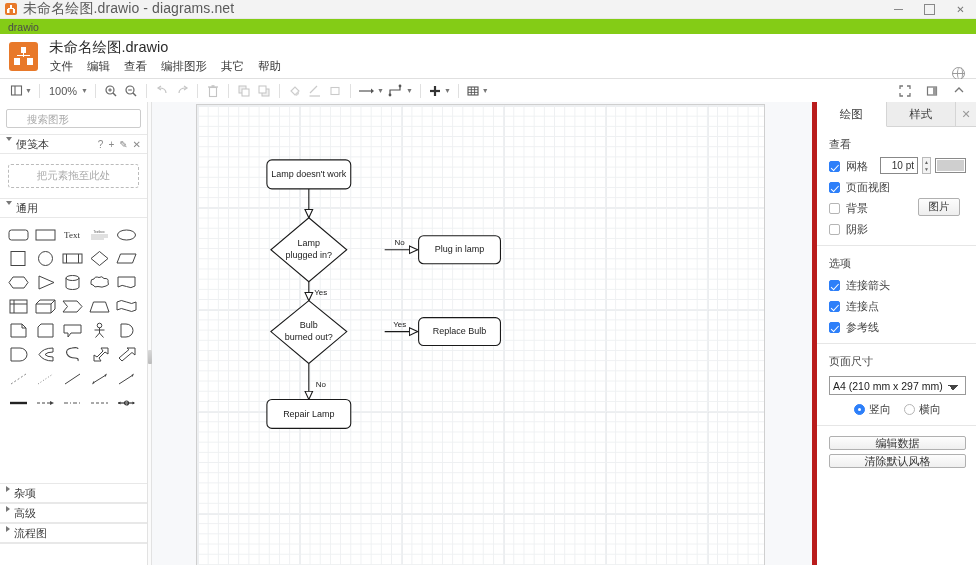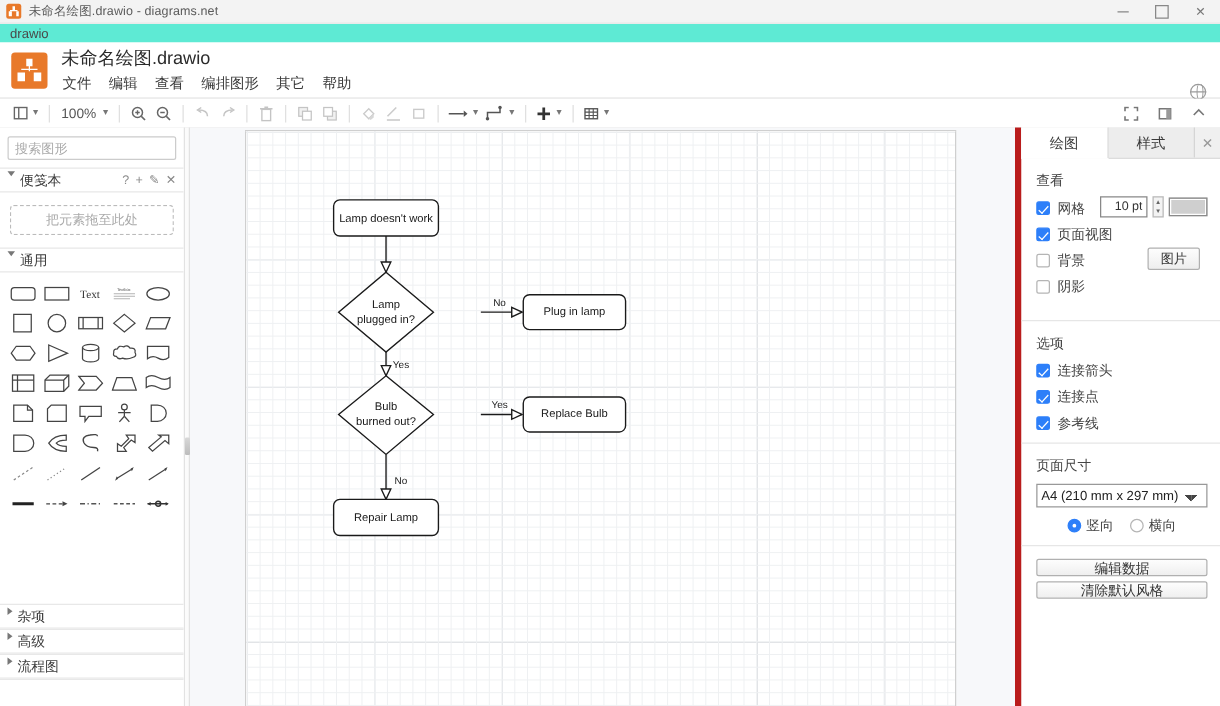--- a/index.html
+++ b/index.html
@@ -24,34 +24,34 @@
     background:#e8792a; border-radius:2px; position:relative;
   }
   #titlebar .tb-icon::after{
     content:""; position:absolute; left:2px; top:2px; width:8px; height:8px;
     background:
       linear-gradient(#fff,#fff) 3px 0/2px 3px no-repeat,
       linear-gradient(#fff,#fff) 0 4px/2.5px 4px no-repeat,
       linear-gradient(#fff,#fff) 5.5px 4px/2.5px 4px no-repeat,
       linear-gradient(#fff,#fff) 1px 3px/6px 1px no-repeat;
   }
-  #titlebar .tb-title { font-size:10px; color:#5a5a5a; letter-spacing:.1px; }
+  #titlebar .tb-title { font-size:14px; color:#5a5a5a; letter-spacing:.1px; }
   #win-controls { position:absolute; right:0; top:0; height:19px; display:flex; }
   #win-controls div{
     width:31px; height:19px; display:flex; align-items:center; justify-content:center;
     color:#777; font-size:10px;
   }
   .wc-min { position:relative; }
   .wc-min::before{ content:""; width:9px; height:1px; background:#888; display:block;}
   .wc-max::before{ content:""; width:9px; height:9px; border:1px solid #888; display:block;}
 
   
   #applabel {
     height:15px; padding-left:8px; font-size:10.5px; color:#4a4a4a;
-    display:flex; align-items:center; background:#5eead4;
+    display:flex; align-items:center; background:#84cc16;
   }
 
   
   #header {
     height:45px; background:#fff; display:flex; align-items:center;
     padding-left:9px; position:relative; border-bottom:1px solid #e0e0e0;
   }
   #app-logo {
     width:29px; height:29px; background:#e8792a; border-radius:3px;
     position:relative; flex:none; margin-right:11px;
@@ -101,21 +101,21 @@
   #main{ position:absolute; top:102px; left:0; right:0; bottom:0; display:flex; }
 
   
   #sidebar{
     width:148px; background:#fff; border-right:1px solid #e2e2e2;
     position:relative; overflow:hidden; flex:none;
   }
   #search-wrap{ padding:7px 6px 6px 6px; }
   #search-box{
     height:19px; border:1px solid #ccc; border-radius:2px; display:flex;
-    align-items:center; padding:0 3px; background:#fff;
+    align-items:center; padding:0 18px; background:#fff;
   }
   #search-box input{
     border:none; outline:none; flex:1; font-size:10.5px; color:#555;
     font-family:"Liberation Sans", sans-serif; background:transparent;
   }
   #search-box input::placeholder{ color:#aaa; }
 
   .sect-head{
     height:20px; border-top:1px solid #e8e8e8; border-bottom:1px solid #e8e8e8;
     display:flex; align-items:center; padding:0 6px; font-size:11px; color:#3c3c3c;
@@ -800,21 +800,21 @@
           <span class="cb checked"></span>
           <label>页面视图</label>
         </div>
 
         <div class="rp-row">
           <span class="cb"></span>
           <label>背景</label>
           <div id="img-btn">图片</div>
         </div>
 
-        <div class="rp-row" style="margin-bottom:11px;">
+        <div class="rp-row" style="margin-bottom:0;">
           <span class="cb"></span>
           <label>阴影</label>
         </div>
       </div>
 
       <div class="rp-group">
         <div class="rp-title">选项</div>
         <div class="rp-row">
           <span class="cb checked"></span>
           <label>连接箭头</label>

